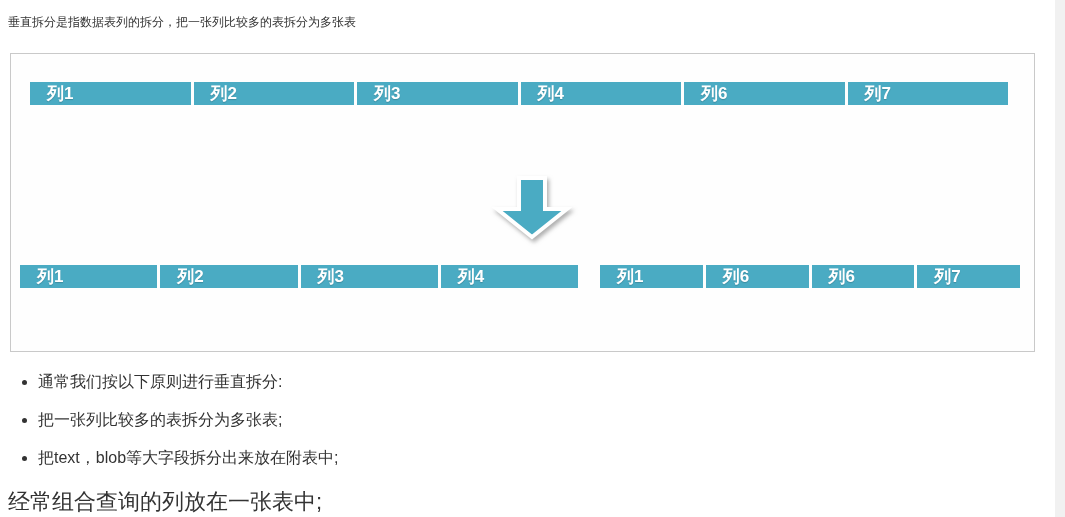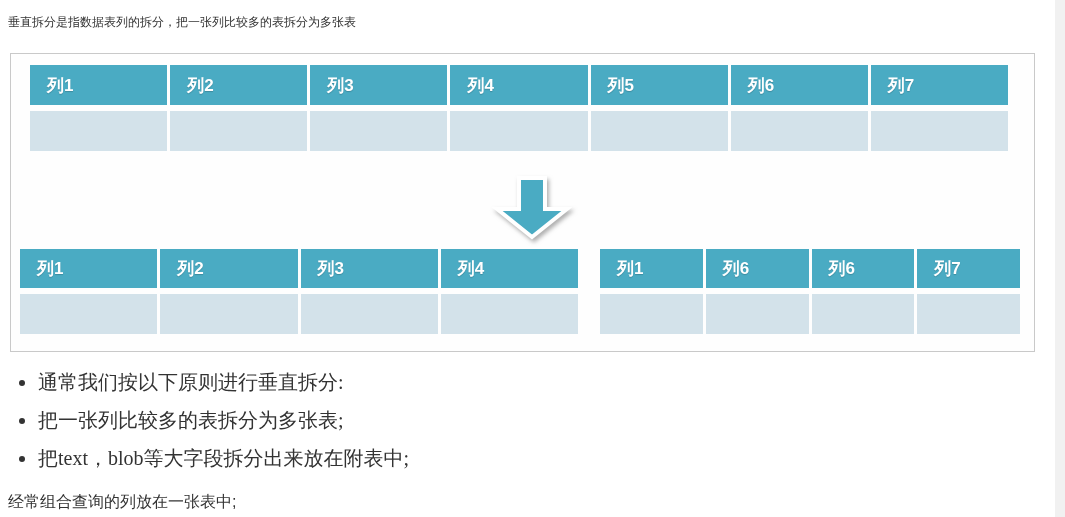--- a/index.html
+++ b/index.html
@@ -21,21 +21,21 @@
     position:absolute;left:8px;top:12px;
     font-size:12px;line-height:20px;color:var(--ink);
   }
   .diagram-box{
     position:absolute;left:10px;top:53px;
     width:1025px;height:299px;
     background:#fefefe;
     border:1px solid var(--boxborder);
   }
   .tbl{position:absolute;}
-  .tbl .hrow,.tbl .brow{display:flex;gap:3px;}
+  .tbl .hrow,.tbl .brow{display:flex;gap:3px;align-items:flex-end;}
   .tbl .hrow{height:40px;}
   .tbl .brow{height:40px;margin-top:6px;}
   .hcell{
     flex:1;background:var(--teal);
     display:flex;align-items:center;
     padding-left:17px;
     color:#ffffff;font-weight:bold;font-size:17px;
     text-shadow:0 1px 1px rgba(0,0,0,0.18);
   }
   .bcell{flex:1;background:var(--row);}
@@ -49,45 +49,44 @@
   }
   .arrow-wrap svg{
     width:100%;height:100%;
     filter:drop-shadow(2px 3px 2px rgba(110,110,110,0.55));
   }
   .bullets{
     position:absolute;left:8px;top:370px;
   }
   .bullets ul{list-style:disc;padding-left:30px;}
   .bullets li{
-    font-size:20px;line-height:24px;margin-bottom:14px;color:var(--ink);font-family:Liberation Serif, serif;
+    font-size:16px;line-height:24px;margin-bottom:14px;color:var(--ink);
   }
   .footer-text{
     position:absolute;left:8px;top:492px;
-    font-size:16px;line-height:20px;color:var(--ink);
+    font-size:22px;line-height:20px;color:var(--ink);
   }
   .scroll-track{
     position:absolute;right:0;top:0;width:10px;height:517px;
     background:#f1f1f1;
   }
 </style>
 </head>
 <body>
 
 <div class="intro">垂直拆分是指数据表列的拆分，把一张列比较多的表拆分为多张表</div>
 
 <div class="diagram-box">
 
   <div class="tbl tbl-top">
     <div class="hrow">
       <div class="hcell">列1</div>
       <div class="hcell">列2</div>
       <div class="hcell">列3</div>
       <div class="hcell">列4</div>
-      <div class="hcell">列5</div>
       <div class="hcell">列6</div>
       <div class="hcell">列7</div>
     </div>
     <div class="brow">
       <div class="bcell"></div>
       <div class="bcell"></div>
       <div class="bcell"></div>
       <div class="bcell"></div>
       <div class="bcell"></div>
       <div class="bcell"></div>

